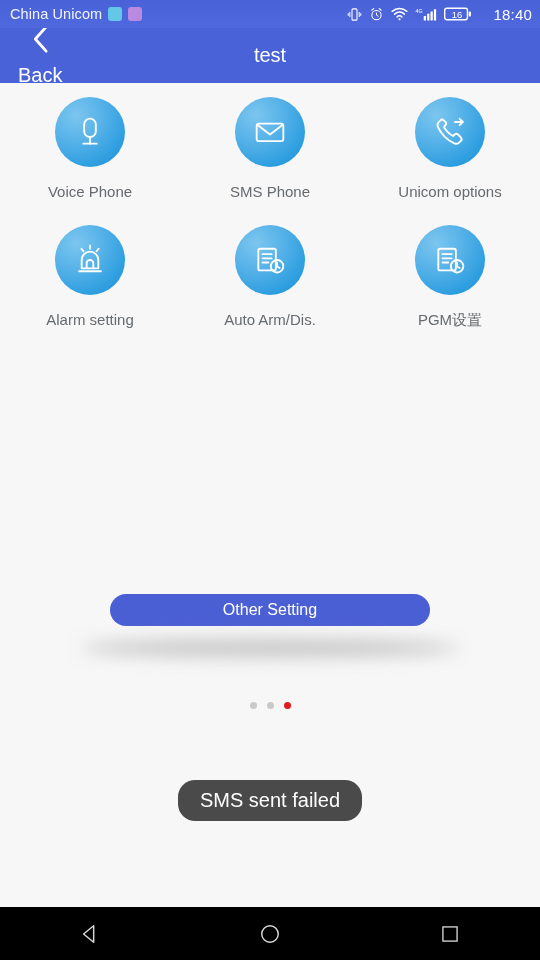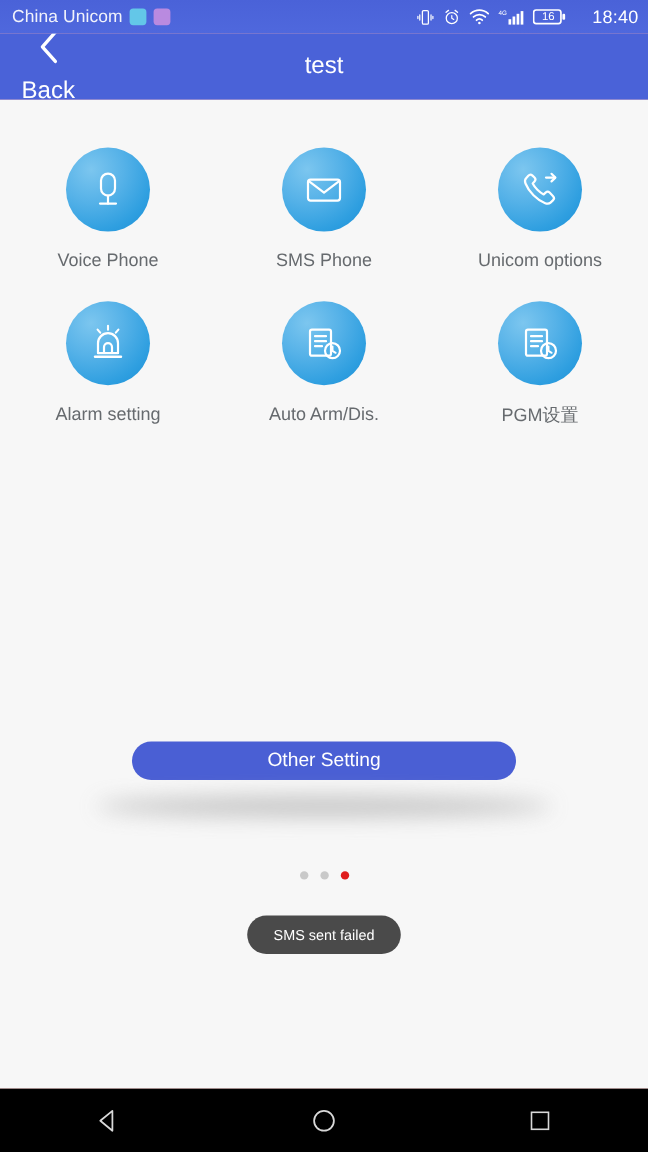--- a/index.html
+++ b/index.html
@@ -9,21 +9,21 @@
     height: 960px;
     overflow: hidden;
     font-family: "Liberation Sans", sans-serif;
     background: #f7f7f7;
   }
 
   #app {
     position: relative;
     width: 540px;
     height: 960px;
-    background: #fca5a5;
+    background: #4d7c0f;
     display: flex;
     flex-direction: column;
   }
 
   
   .status-bar {
     height: 28px;
     background: linear-gradient(180deg, #4a62d8 0%, #4f68dd 100%);
     display: flex;
     align-items: center;
@@ -99,21 +99,21 @@
   
   .content {
     flex: 1 1 auto;
     background: #f7f7f7;
     position: relative;
     display: flex;
     flex-direction: column;
   }
 
   .grid {
-    padding-top: 36px;
+    padding-top: 10px;
     display: grid;
     grid-template-columns: repeat(3, 1fr);
     row-gap: 15px;
   }
   .tile {
     display: flex;
     flex-direction: column;
     align-items: center;
     cursor: pointer;
     padding: 4px 0 6px;
@@ -134,21 +134,21 @@
     color: #666a6e;
     text-align: center;
     white-space: nowrap;
   }
 
   
   .footer-area {
     position: absolute;
     left: 0;
     right: 0;
-    top: 535px;
+    top: 511px;
   }
   .other-setting-btn {
     display: block;
     width: 320px;
     height: 32px;
     margin: 0 auto;
     background: #4a5fd4;
     color: #ffffff;
     font-size: 16px;
     border: none;
@@ -181,25 +181,25 @@
     width: 7px;
     height: 7px;
     border-radius: 50%;
     background: #c9c9c9;
     cursor: pointer;
   }
   .dot.active { background: #e01c1c; }
 
   
   .toast {
-    margin: 30px auto 0;
+    margin: 71px auto 0;
     display: table;
     background: #4a4a4a;
     color: #ffffff;
-    font-size: 12px;
+    font-size: 20px;
     padding: 9px 22px;
     border-radius: 17px;
   }
 
   
   .nav-bar {
     height: 53px;
     background: #000000;
     display: flex;
     align-items: center;

